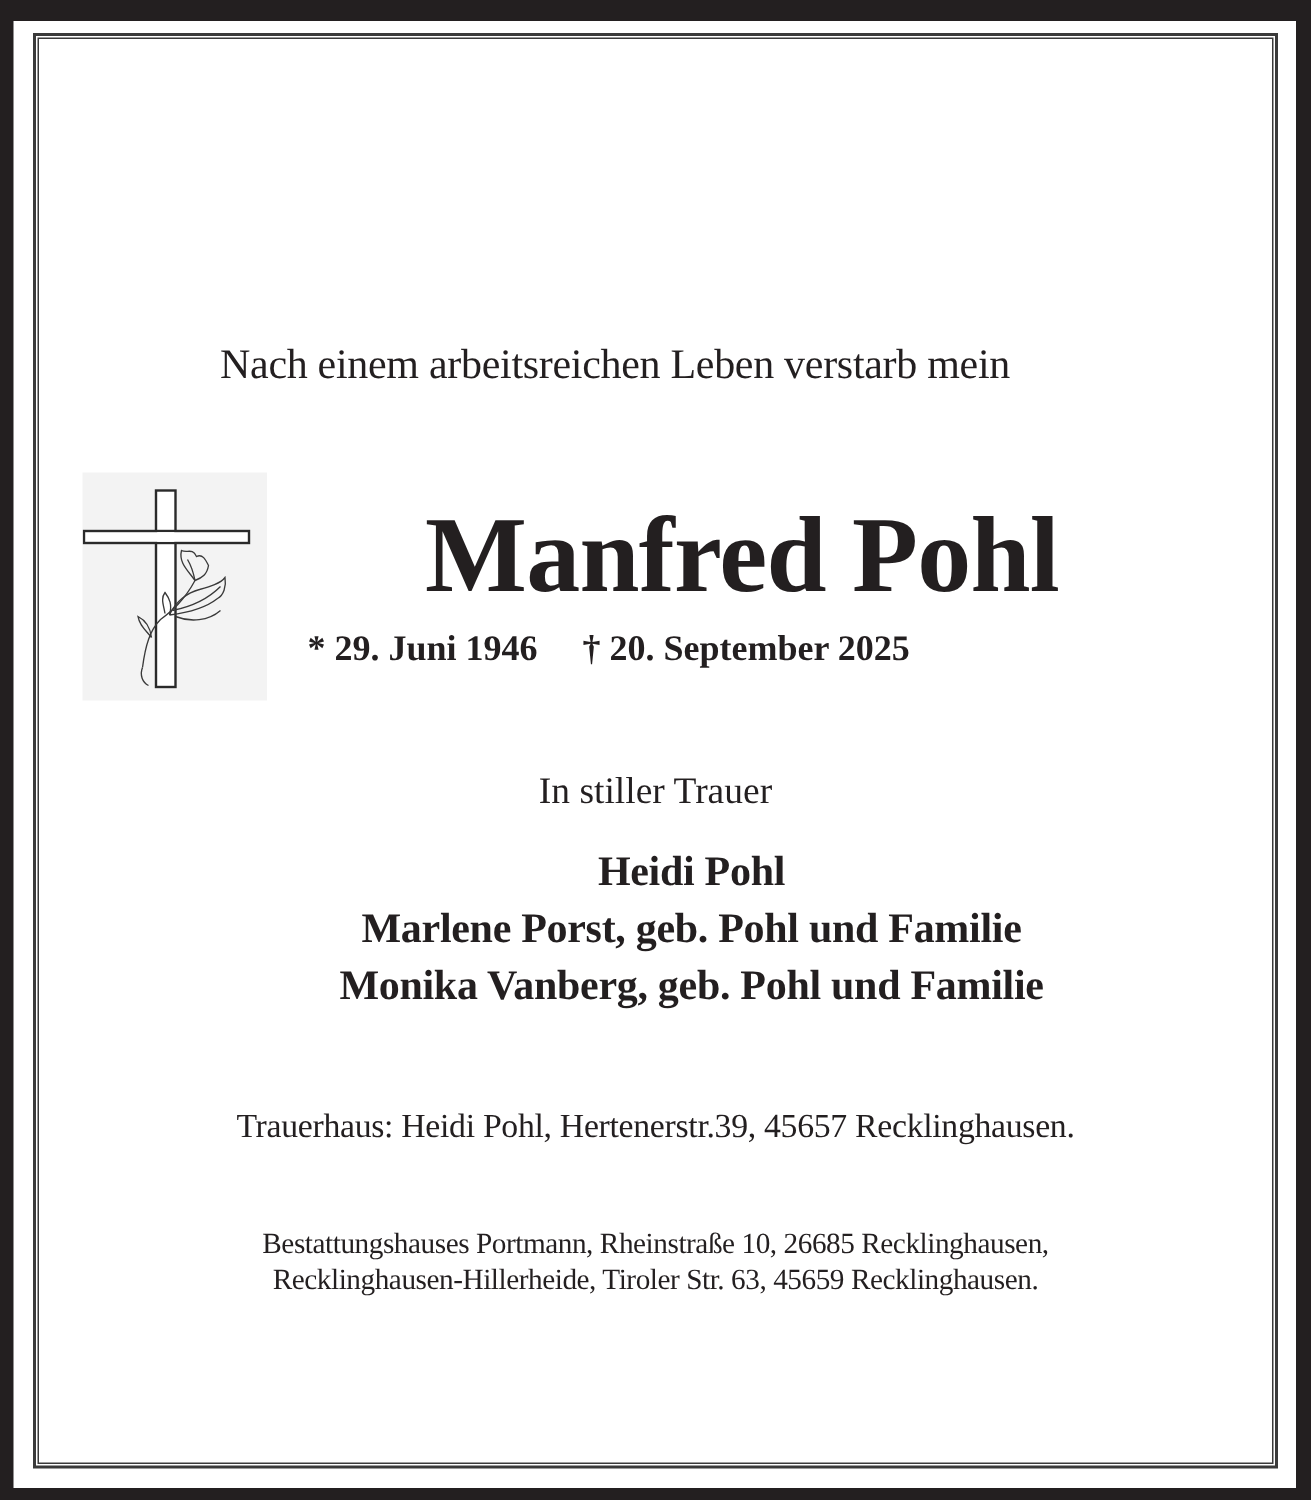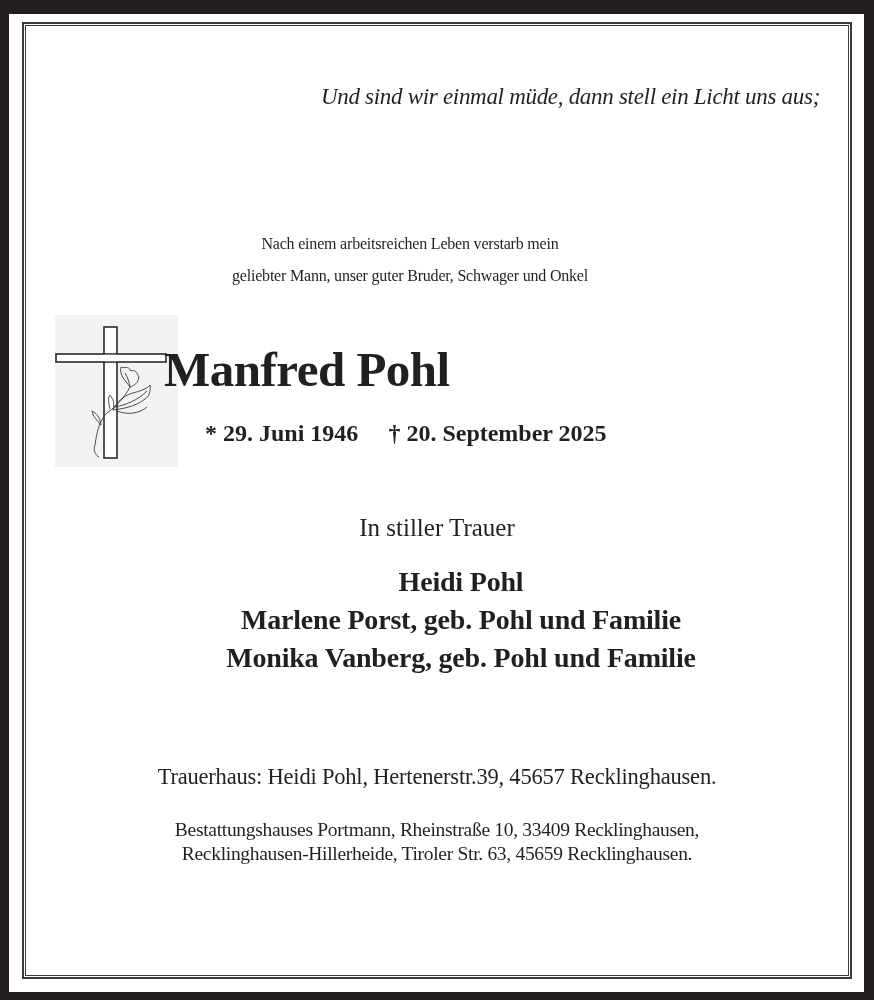--- a/index.html
+++ b/index.html
@@ -35,34 +35,34 @@
       right: 54px; top: 82px;
       text-align: right;
       font-style: italic;
     }
     .motto .l { font-size: 23px; line-height: 29px; letter-spacing: -0.3px; }
     .motto .src { font-size: 17.5px; line-height: 22px; letter-spacing: -0.3px; }
     .intro {
       position: absolute;
       left: 0; width: 820px; top: 228px;
       text-align: center;
-      font-size: 16px; line-height: 32px; letter-spacing: -0.2px;
+      font-size: 28px; line-height: 32px; letter-spacing: -0.2px;
     }
     .symbol-box {
       position: absolute;
       left: 55px; top: 315px; width: 123px; height: 152px;
       background: #f3f3f3;
     }
     .symbol-box svg { position: absolute; left: 0; top: 0; }
     .name {
       position: absolute;
-      left: 164px; width: 510px; top: 338px;
-      text-align: left;
+      left: 196px; width: 510px; top: 338px;
+      text-align: right;
       font-weight: bold;
-      font-size: 49px; line-height: 64px; letter-spacing: -0.5px;
+      font-size: 72px; line-height: 64px; letter-spacing: -0.5px;
     }
     .dates {
       position: absolute;
       left: 205px; top: 418px;
       font-size: 24px; line-height: 30px;
       white-space: pre;
       font-weight: bold;
     }
     .dates .gap { display: inline-block; width: 30px; }
     .mourning {
@@ -73,45 +73,43 @@
     }
     .mourners {
       position: absolute;
       left: 0; width: 874px; top: 563px;
       text-align: center;
       font-weight: bold;
       font-size: 28px; line-height: 38px; letter-spacing: -0.2px; padding-left: 24px;
     }
     .house {
       position: absolute;
-      left: 0; width: 874px; top: 762px;
+      left: 0; width: 874px; top: 736px;
       text-align: center;
       font-size: 22.5px; line-height: 30px; letter-spacing: -0.2px;
     }
     .ceremony {
       position: absolute;
       left: 0; width: 874px; top: 818px;
       text-align: center;
       font-size: 19.5px; line-height: 24px; letter-spacing: -0.3px;
     }
   </style>
 </head>
 <body>
 
 <div class="sheet"></div>
 <div class="frame-outer"></div>
 <div class="frame-inner"></div>
 
 <div class="motto">
-  <div class="l">Und sind wir einmal müde, dann stell ein Licht uns aus;</div>
 </div>
 
 <div class="intro">
   <div>Nach einem arbeitsreichen Leben verstarb mein</div>
-  <div>geliebter Mann, unser guter Bruder, Schwager und Onkel</div>
 </div>
 
 <div class="symbol-box">
   <svg width="123" height="152" viewBox="0 0 123 152">
     <g fill="#ffffff" stroke="#2a2a2a" stroke-width="1.6">
       <rect x="49" y="12" width="13" height="131"></rect>
       <rect x="1" y="39" width="110" height="8"></rect>
       <rect x="49.8" y="39.8" width="11.4" height="6.4" stroke="none"></rect>
     </g>
     <g fill="none" stroke="#3a3a3a" stroke-width="0.9">
@@ -136,15 +134,15 @@
 
 <div class="mourners">
   <div>Heidi Pohl</div>
   <div>Marlene Porst, geb. Pohl und Familie</div>
   <div>Monika Vanberg, geb. Pohl und Familie</div>
 </div>
 
 <div class="house">Trauerhaus: Heidi Pohl, Hertenerstr.39, 45657 Recklinghausen.</div>
 
 <div class="ceremony">
-  <div>Bestattungshauses Portmann, Rheinstraße 10, 33409 Recklinghausen,</div>
+  <div>Bestattungshauses Portmann, Rheinstraße 10, 26685 Recklinghausen,</div>
   <div>Recklinghausen-Hillerheide, Tiroler Str. 63, 45659 Recklinghausen.</div>
 </div>
 
 </body></html>

